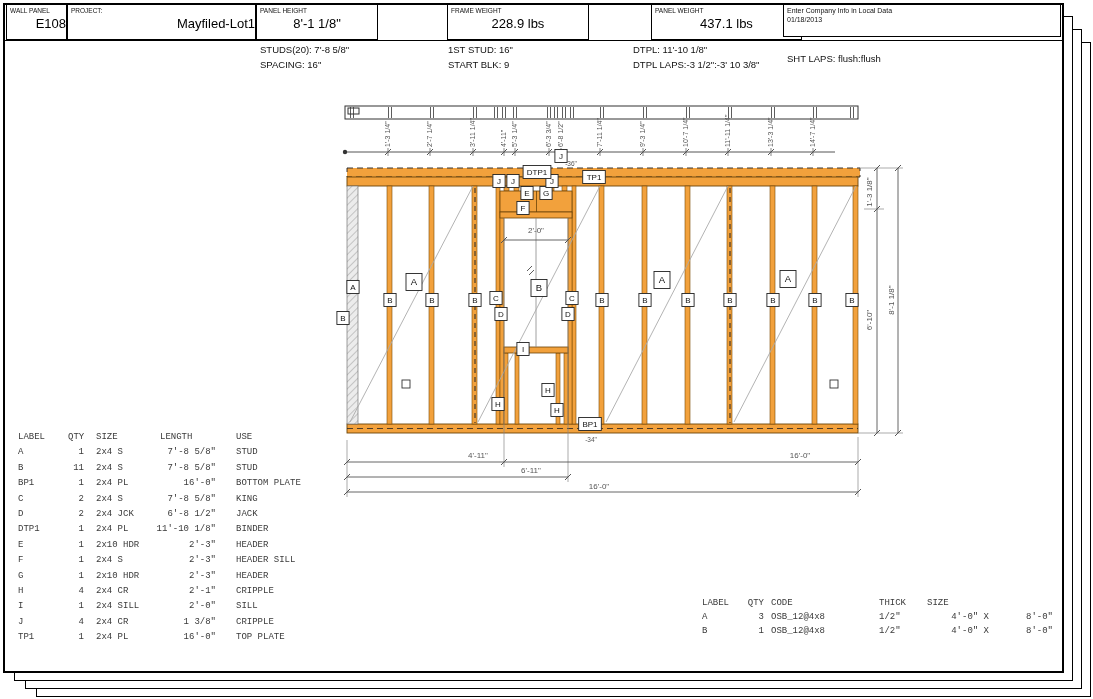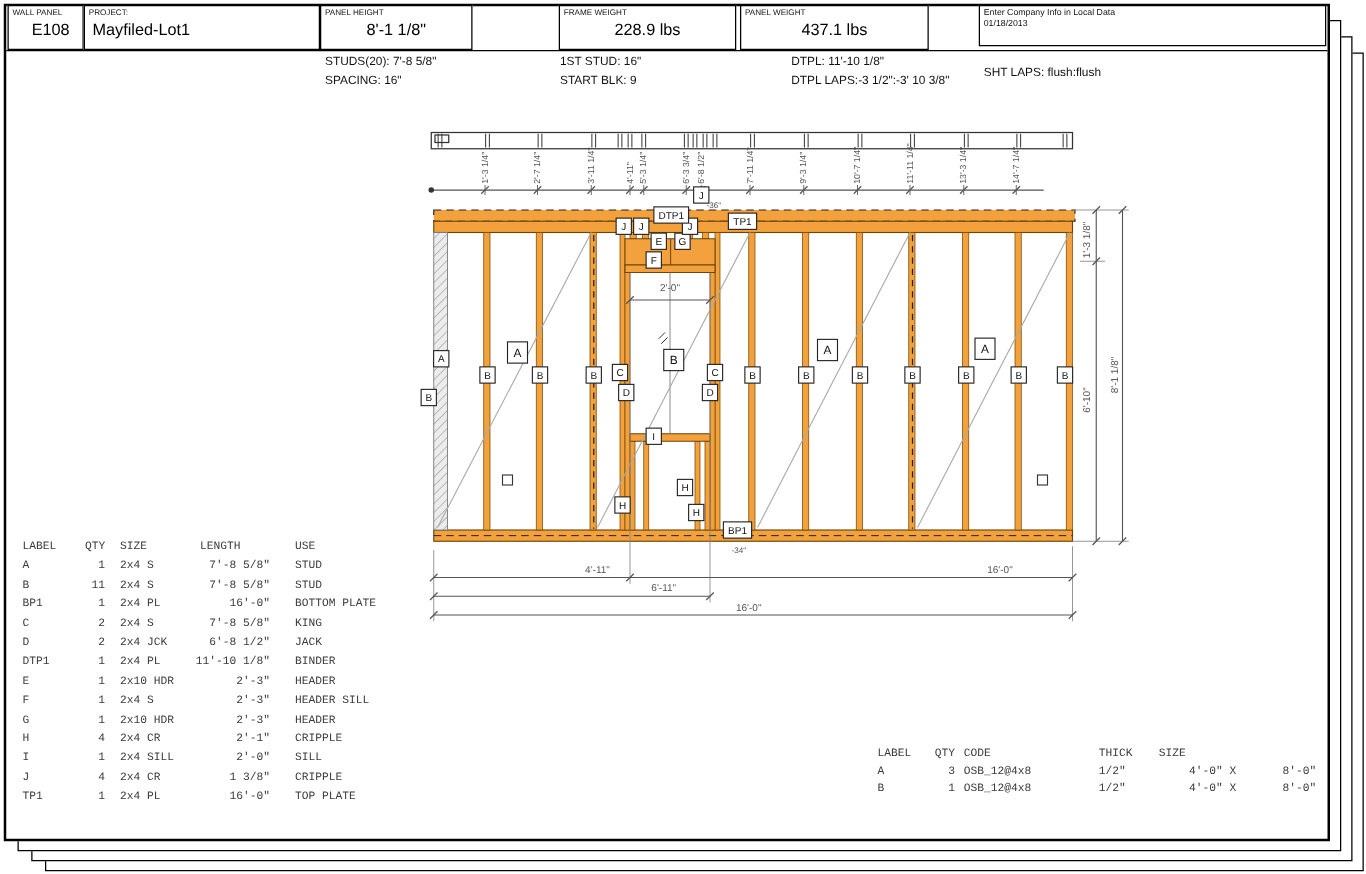--- a/index.html
+++ b/index.html
@@ -3,22 +3,22 @@
 <meta charset="utf-8">
 <style>
   *{box-sizing:border-box;margin:0;padding:0}
   html,body{width:1093px;height:699px;background:#fff;position:relative;
     font-family:"Liberation Sans",sans-serif;overflow:hidden}
   .back{position:absolute;background:#fff;border:1px solid #000}
   .sheet{position:absolute;left:3px;top:3px;width:1061px;height:670px;background:#fff;border:2px solid #000}
   .hbox{position:absolute;top:4px;height:36px;border:1px solid #000;background:#fff}
   .hlabel{font-size:6.5px;color:#111;padding:2px 0 0 3px;white-space:nowrap}
   .hval{font-size:13px;color:#000;text-align:center;margin-top:2px;white-space:nowrap}
-  .hval.left{text-align:left;padding-left:6px}
-  .hval.left2{text-align:center;padding-left:8px}
+  .hval.left{text-align:right;padding-left:30px}
+  .hval.left2{text-align:right;padding-left:8px}
   .hsmall{font-size:7px;color:#111;padding:2px 0 0 3px;white-space:nowrap}
   .hrule{position:absolute;left:5px;top:40px;width:1057px;border-top:1px solid #000}
   .info{position:absolute;font-size:9.5px;color:#111;white-space:nowrap}
   svg{position:absolute;left:0;top:0}
   .mono{font-family:"Liberation Mono","DejaVu Sans Mono",monospace;font-size:9px;color:#3a3a3a;position:absolute;white-space:nowrap}
   .plist{line-height:15.4px}
   .shtg{line-height:14px}
   .trow{display:flex}
   .pc1{width:50px}.pc2{width:16px;text-align:right}.pc3{width:58px;margin-left:12px}
   .pc4{width:62px;text-align:right}.pc4h{width:62px;padding-left:6px}.pc5{margin-left:20px}
@@ -45,21 +45,21 @@
   <div class="hval left">Mayfiled-Lot1</div>
 </div>
 <div class="hbox" style="left:256px;width:122px">
   <div class="hlabel">PANEL HEIGHT</div>
   <div class="hval">8'-1 1/8"</div>
 </div>
 <div class="hbox" style="left:447px;width:142px">
   <div class="hlabel">FRAME WEIGHT</div>
   <div class="hval">228.9 lbs</div>
 </div>
-<div class="hbox" style="left:592px;width:151px">
+<div class="hbox" style="left:651px;width:151px">
   <div class="hlabel">PANEL WEIGHT</div>
   <div class="hval">437.1 lbs</div>
 </div>
 <div class="hbox" style="left:783px;width:278px;height:33px;border:1px solid #000">
   <div class="hsmall">Enter Company Info in Local Data</div>
   <div class="hsmall">01/18/2013</div>
 </div>
 <div class="hrule"></div>
 
 <span class="info" style="left:260px;top:44px">STUDS(20): 7'-8 5/8"</span>

